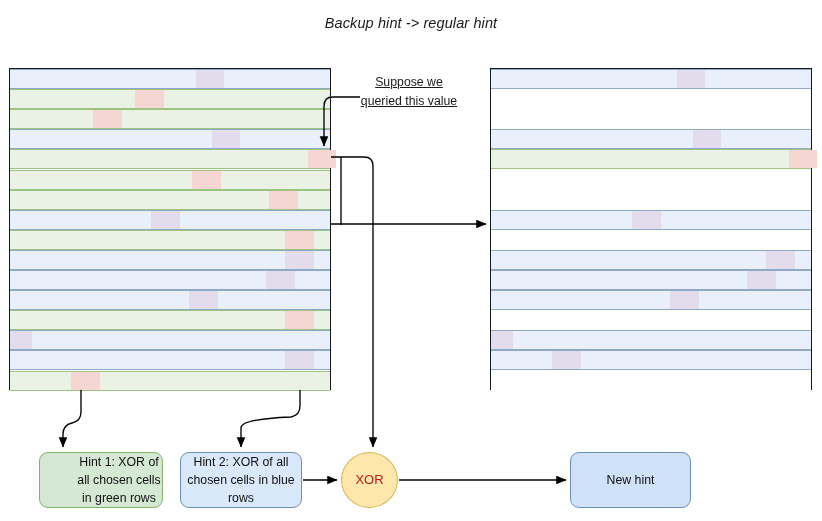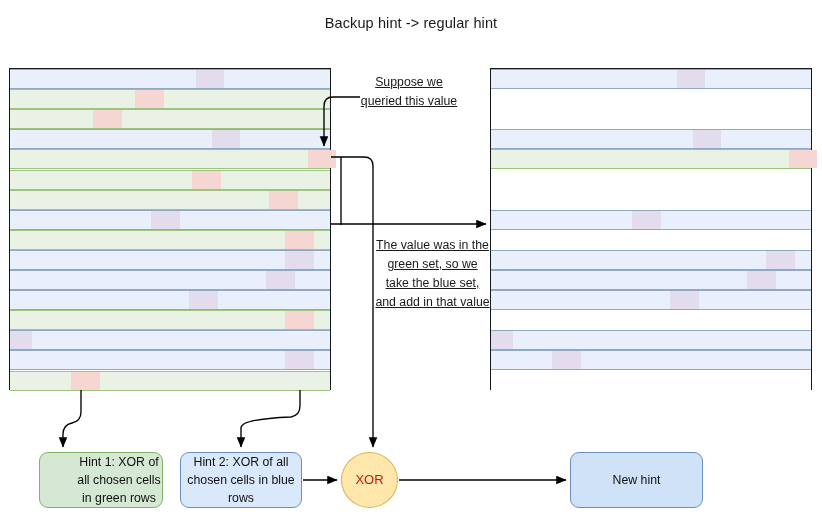--- a/index.html
+++ b/index.html
@@ -5,21 +5,21 @@
   html,body{margin:0;padding:0;}
   body{
     width:822px;height:521px;background:#ffffff;
     font-family:"Liberation Sans",sans-serif;
     color:#000000;overflow:hidden;position:relative;
   }
   #stage{position:absolute;left:0;top:0;width:822px;height:521px;}
 
   .title{
     position:absolute;left:0;top:15px;width:822px;text-align:center;
-    font-size:14.5px;color:#1a1a1a;letter-spacing:.1px;
+    font-size:14.5px;color:#1a1a1a;letter-spacing:.1px;font-style:italic;
   }
 
   
   .table{position:absolute;box-sizing:border-box;border:1.6px solid #16191c;}
   .row{position:absolute;left:0;box-sizing:border-box;width:100%;}
   .cell{position:absolute;top:0;height:100%;}
 
   
   .note{position:absolute;text-align:center;font-size:12.3px;line-height:19px;color:#1a1a1a;text-decoration:underline;}
 
@@ -122,29 +122,28 @@
         <div class="cell" style="left: 0%; width: 7%; background: rgb(226, 220, 236);"></div>
       </div>
       <div class="row" style="top: 281.4px; height: 20.1px; background: rgb(234, 240, 251); border-top: 1px solid rgb(143, 169, 196); border-bottom: 1px solid rgb(143, 169, 196);">
         <div class="cell" style="left: 19%; width: 9%; background: rgb(226, 220, 236);"></div>
       </div>
       <div class="row" style="top: 301.5px; height: 20.1px; background: rgb(255, 255, 255);"></div>
     </div>
 
   <div class="note" id="note-queried" style="left:357px;top:73px;width:104px;">Suppose we queried this value</div>
 
-  <div class="note" id="note-explain" style="left:375px;top:236px;width:115px;">The value was in the green set, so we take the blue set, and add in that value</div>
 
   <div class="shape hint1" style="left: 39px; top: 452px; width: 124px; height: 56px; background: rgb(213, 232, 212); border-color: rgb(130, 179, 102); padding-left: 36px;">Hint 1: XOR of all chosen cells in green rows</div>
 
   <div class="shape hint2" style="left: 180px; top: 452px; width: 122px; height: 56px; background: rgb(218, 232, 252); border-color: rgb(108, 142, 191);">Hint 2: XOR of all chosen cells in blue rows</div>
 
   <div class="shape xor" style="left: 341px; top: 452px; width: 57px; height: 56px; background: rgb(255, 230, 170); border-color: rgb(214, 182, 86);">XOR</div>
 
-  <div class="shape newhint" style="left: 570px; top: 452px; width: 133px; height: 56px; background: rgb(207, 226, 247); border-color: rgb(108, 142, 191);">New hint</div>
+  <div class="shape newhint" style="left: 570px; top: 452px; width: 121px; height: 56px; background: rgb(207, 226, 247); border-color: rgb(108, 142, 191);">New hint</div>
 
   <svg class="ov">
     <defs>
       <marker id="ah" markerWidth="9" markerHeight="9" refX="7.2" refY="3.2" orient="auto" markerUnits="strokeWidth">
         <path d="M0,0 L7.6,3.2 L0,6.4 z" fill="#000"></path>
       </marker>
     </defs>
     <g fill="none" stroke="#000" stroke-width="1.35">
       <path d="M360,97 L333,97 Q324,97 324,106 L324,146" marker-end="url(#ah)"></path>
       <path d="M331,157 L364,157 Q373,157 373,166 L373,447" marker-end="url(#ah)"></path>

